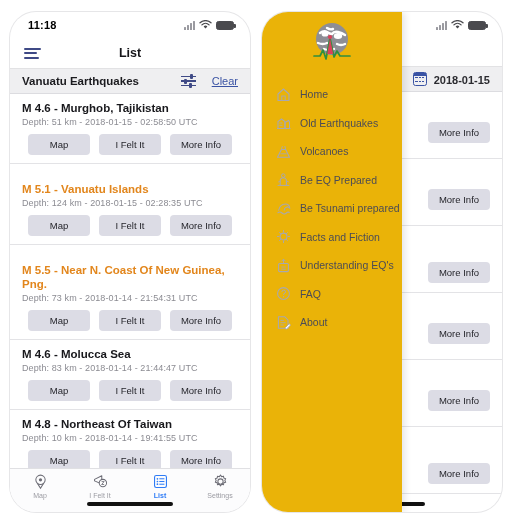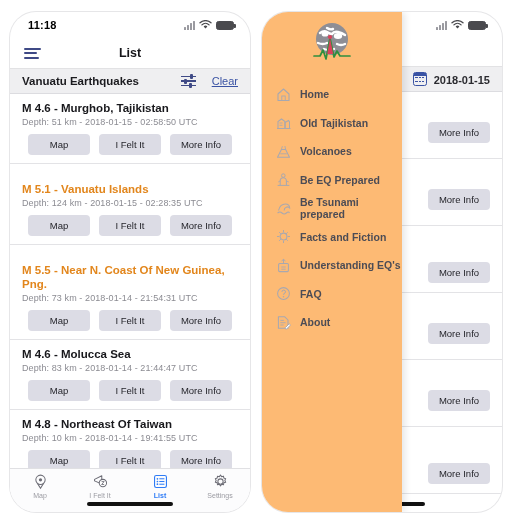--- a/index.html
+++ b/index.html
@@ -125,21 +125,21 @@
   .ghost-title { position: absolute; font-size: 11.5px; font-weight: bold; left: 12px; color:#18181c; }
   .ghost-title.alert { color: #e2861c; }
   .ghost-btn {
     position: absolute; right: 12px; background: #dcdce5; border-radius: 4px;
     font-size: 9.5px; color: #25252b; padding: 5px 0; width: 62px; text-align: center; cursor:pointer;
   }
 
   
   .drawer {
     position: absolute; top: 0; bottom: 0; left: 0; width: 140px;
-    background: #fdba74; box-shadow: 3px 0 7px rgba(0,0,0,.10); z-index: 5; font-weight: bold;
+    background: #eab308; box-shadow: 3px 0 7px rgba(0,0,0,.10); z-index: 5;
   }
   .logo-wrap { display: flex; justify-content: center; padding-top: 4px; }
   .menu { padding: 14px 0 0 14px; }
   .menu-item { display: flex; align-items: center; gap: 9px; height: 28.5px; cursor: pointer; }
   .menu-label { font-size: 10.5px; color: #4c4c55; }
   .menu-ic { width: 15px; height: 15px; flex: 0 0 15px; display:flex; align-items:center; justify-content:center; }
   .menu-ic svg { width: 15px; height: 15px; display:block; }
 </style>
 </head>
 <body>
@@ -371,21 +371,21 @@
           </div>
           <div class="menu-item">
             <span class="menu-ic">
               <svg viewBox="0 0 15 15">
                 <path d="M2 13.5 V6.5 L5.5 4 L9 6.5 V13.5 Z" fill="none" stroke="#a8a8b0" stroke-width="1.05"></path>
                 <path d="M9 13.5 V7.5 L12.5 5.5 L13.5 7 V13.5" fill="none" stroke="#a8a8b0" stroke-width="1.05"></path>
                 <path d="M3.5 8 h3 M3.5 10.3 h3" stroke="#a8a8b0" stroke-width=".85"></path>
                 <path d="M1 13.5 h13.5" stroke="#a8a8b0" stroke-width="1"></path>
               </svg>
             </span>
-            <span class="menu-label">Old Tajikistan</span>
+            <span class="menu-label">Old Earthquakes</span>
           </div>
           <div class="menu-item">
             <span class="menu-ic">
               <svg viewBox="0 0 15 15">
                 <path d="M1.5 13.3 L5.4 5.4 h4.2 l3.9 7.9 Z" fill="none" stroke="#a8a8b0" stroke-width="1.05" stroke-linejoin="round"></path>
                 <path d="M5.4 5.4 L6.4 2.2 M9.6 5.4 L8.9 2" stroke="#a8a8b0" stroke-width=".9"></path>
                 <path d="M4.3 9.8 h6.5" stroke="#a8a8b0" stroke-width=".85"></path>
               </svg>
             </span>
             <span class="menu-label">Volcanoes</span>

